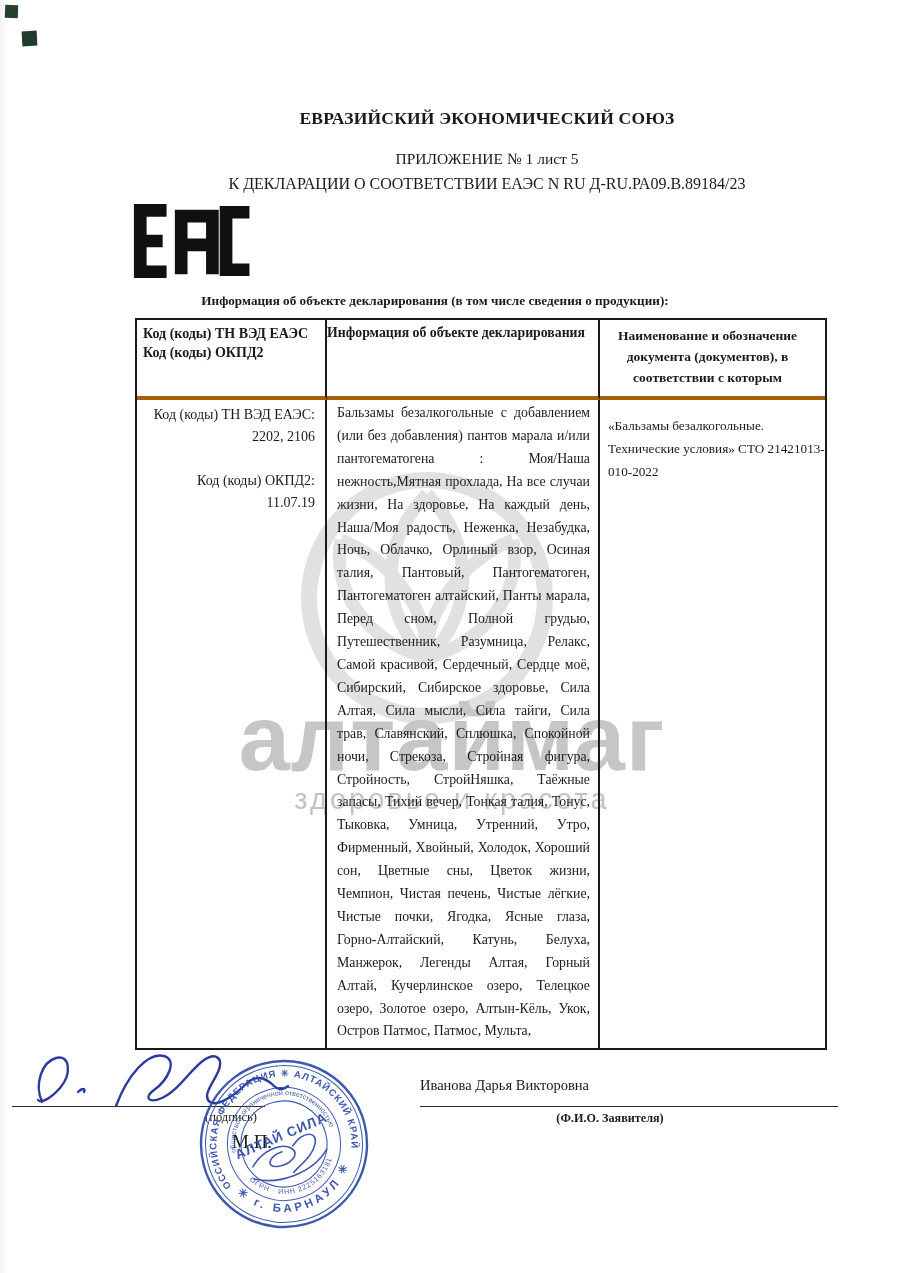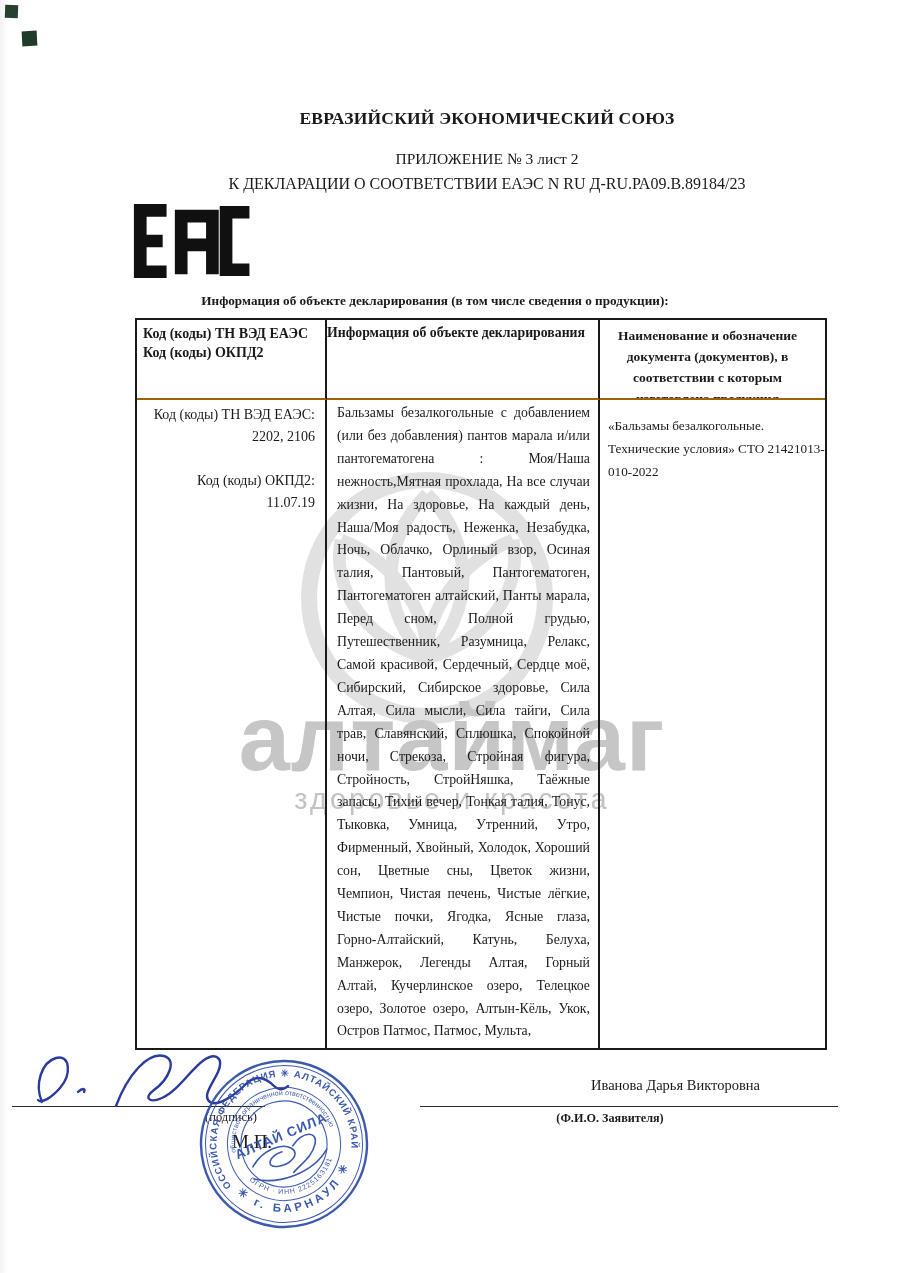--- a/index.html
+++ b/index.html
@@ -38,37 +38,37 @@
   .wm-sub { left:0; top:785px; width:904px; text-align:center;
     font-family:"Liberation Sans", sans-serif; font-size:29px; line-height:1;
     color:#c3c3c3; letter-spacing:3px; }
 
   
   .decl-table { left:135px; top:318px; width:692px; height:732px;
     border:2px solid #1a1a1a; display:grid; z-index:1; background:transparent;
     grid-template-columns:190px 273px 1fr; grid-template-rows:80px 1fr; }
   .t-cell { border-right:2px solid #1a1a1a; overflow:hidden; }
   .t-cell.last { border-right:none; }
-  .t-head { border-bottom:2px solid #a16207; font-weight:bold; }
+  .t-head { border-bottom:4px solid #a16207; font-weight:bold; }
   .h1 { padding:4px 6px; font-size:14px; line-height:19px; white-space:pre-line; }
   .h2 { padding-top:5px; font-size:13.8px; }
   .h3 { padding:5px 24px 0 14px; font-size:13.5px; line-height:21px; text-align:center; }
   .b1 { padding:4px 10px; font-size:14px; line-height:22px;text-align:right; }
   .b1 .gap { height:22px; }
   .b2 { padding:2px 8px 0 10px; font-size:13.8px; line-height:22.9px;
         text-align:justify; }
   .b3 { padding:14px 2px 0 8px; font-size:13.2px; line-height:23px; }
   .b3 div { white-space:nowrap; }
 
   
   .ink { z-index:2; }
   .sig-line-left { left:12px; top:1106px; width:253px; border-top:1.6px solid #2a2a2a; }
   .sig-caption { left:186px; top:1110px; width:90px; text-align:center; font-size:12.5px; }
   .mp { left:232px; top:1131px; font-size:19px; }
-  .applicant-name { left:420px; top:1077px; width:340px; text-align:right; font-size:14.5px; }
+  .applicant-name { left:420px; top:1077px; width:340px; text-align:left; font-size:14.5px; }
   .fio-line { left:420px; top:1106px; width:418px; border-top:1.6px solid #2a2a2a; }
   .fio-caption { left:440px; top:1111px; width:340px; text-align:center; font-size:12.2px;font-weight:bold; }
 
   .stamp { left:196px; top:1056px; opacity:.93; }
   .stamp text { font-family:"Liberation Sans", sans-serif; fill:#2f4da8; }
   .sig-svg { left:20px; top:1040px; }
 </style>
 </head>
 <body>
 
@@ -85,21 +85,21 @@
         <path d="M 130 26 C 82 74 82 146 130 190 C 178 146 178 74 130 26" stroke-width="13"></path>
         <path d="M 44 72 C 94 92 132 142 130 190 C 72 174 34 124 44 72" stroke-width="13"></path>
         <path d="M 216 72 C 166 92 128 142 130 190 C 188 174 226 124 216 72" stroke-width="13"></path>
       </g>
     </svg>
     <div class="abs wm-title">алтаймаг</div>
     <div class="abs wm-sub">здоровье и красота</div>
   </div>
 
   <div class="abs hdr1">ЕВРАЗИЙСКИЙ ЭКОНОМИЧЕСКИЙ СОЮЗ</div>
-  <div class="abs hdr2"><span class="b">ПРИЛОЖЕНИЕ №</span><span> 3 лист 2</span></div>
+  <div class="abs hdr2"><span class="b">ПРИЛОЖЕНИЕ №</span><span> 1 лист 5</span></div>
   <div class="abs hdr3"><span class="b">К ДЕКЛАРАЦИИ О СООТВЕТСТВИИ ЕАЭС</span><span> N RU Д-RU.РА09.В.89184/23</span></div>
 
   <svg class="abs eac" width="126" height="78" viewBox="0 0 126 80">
     <g stroke="#101010" stroke-width="13" fill="none">
       <path d="M 40 8.5 H 13 V 71.5 H 40 M 13 40 H 36"></path>
       <path d="M 55 74 V 14.5 H 87 V 74 M 55 44 H 87"></path>
       <path d="M 125 10.5 H 101 V 69.5 H 125"></path>
     </g>
   </svg>
 

